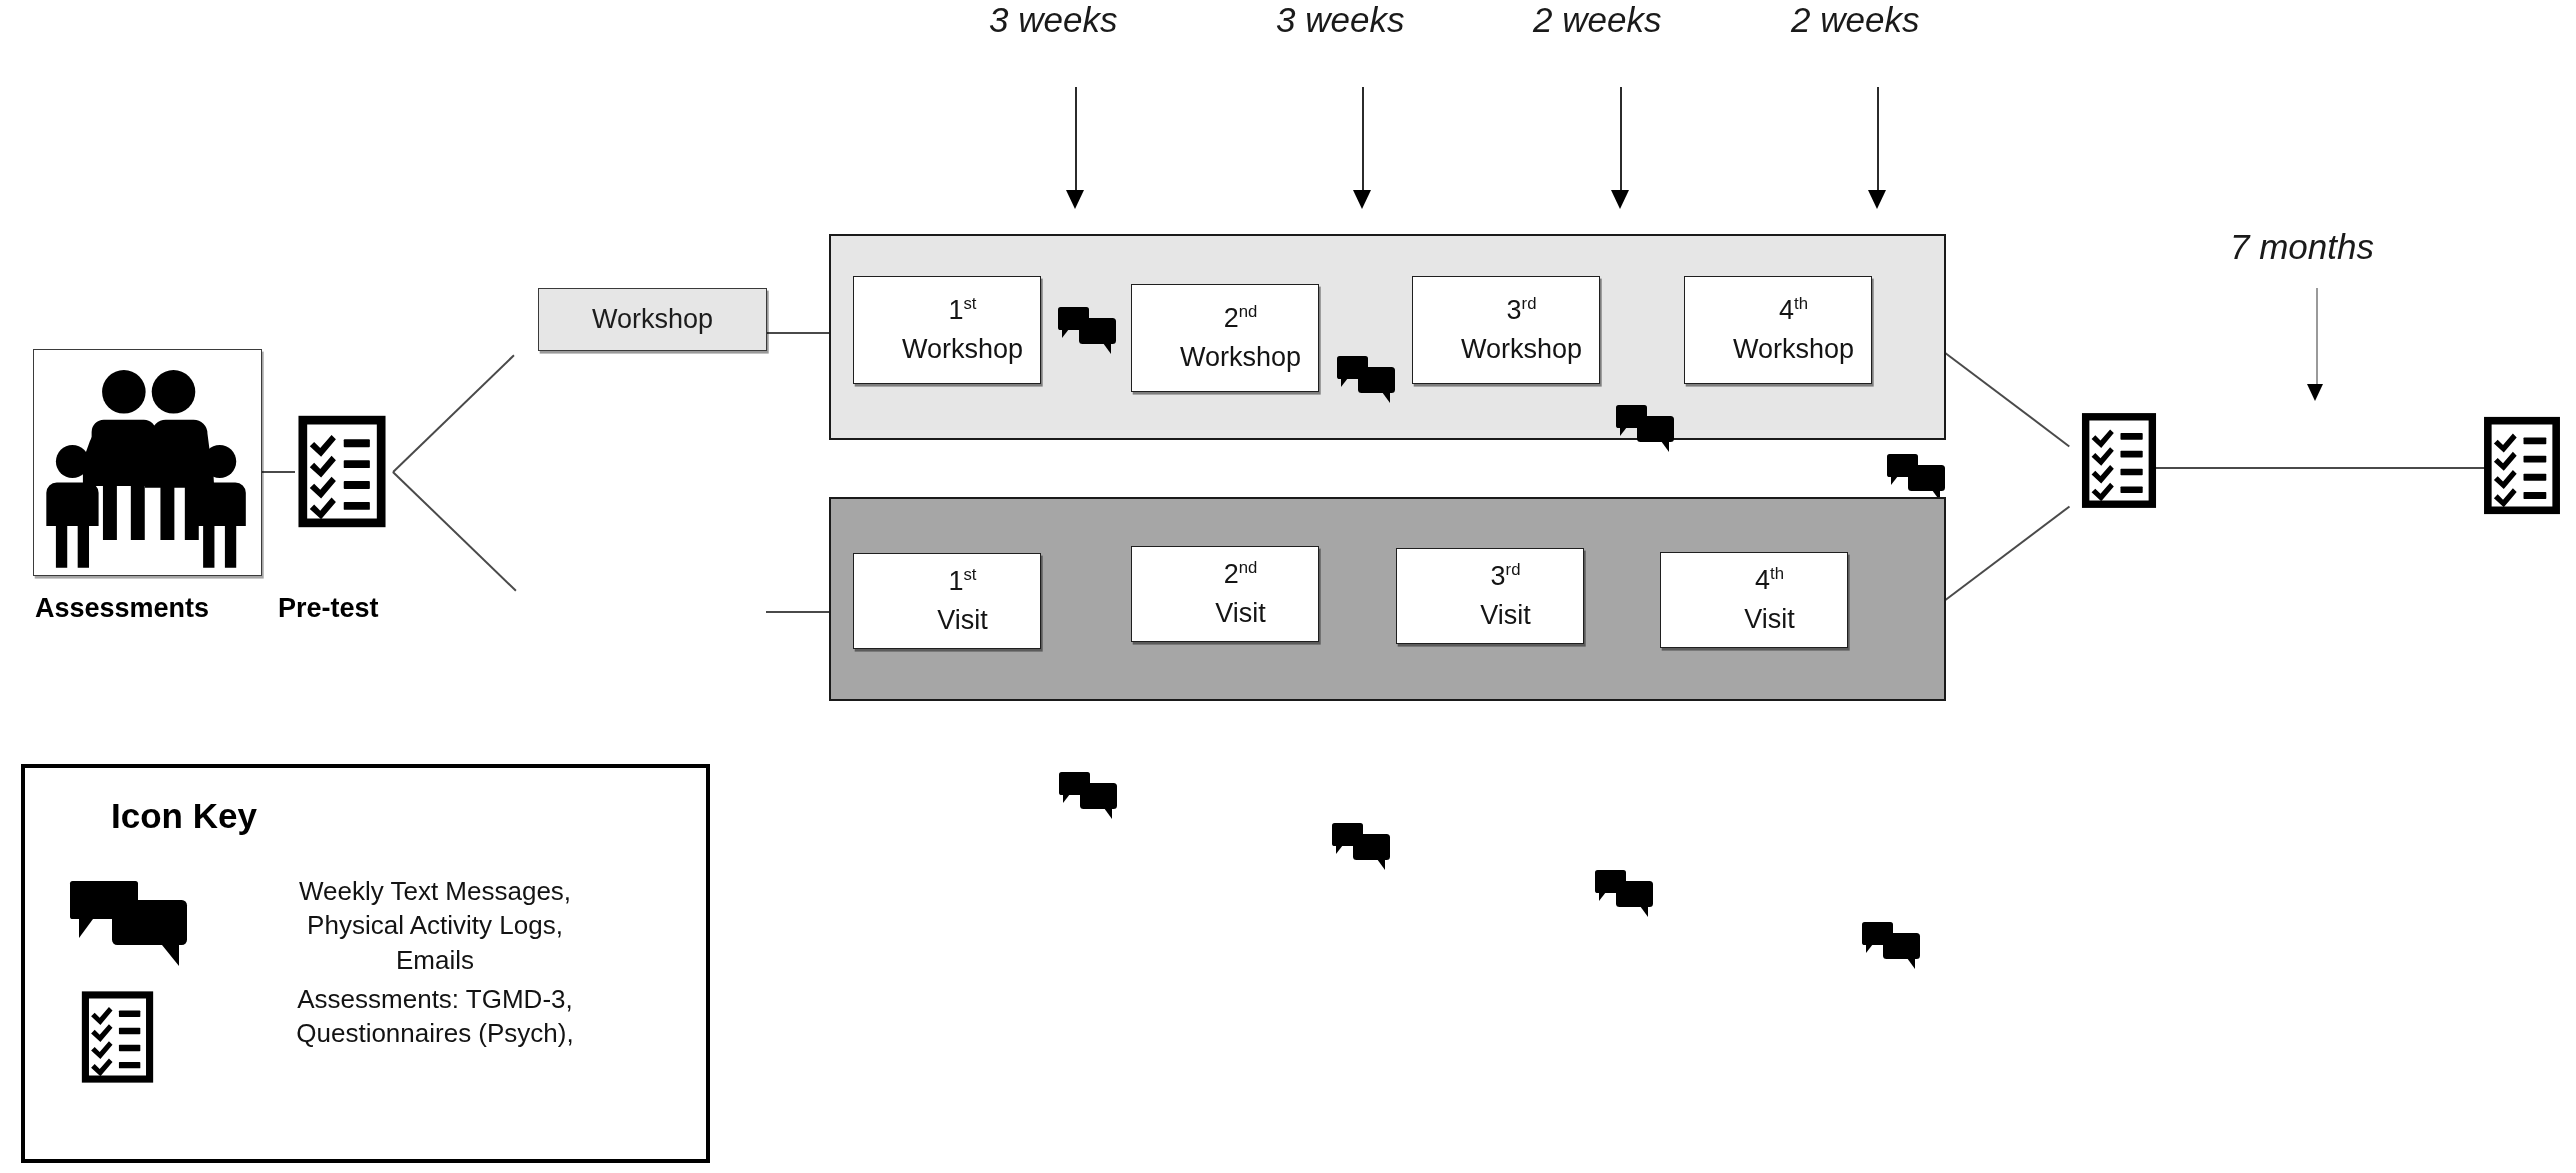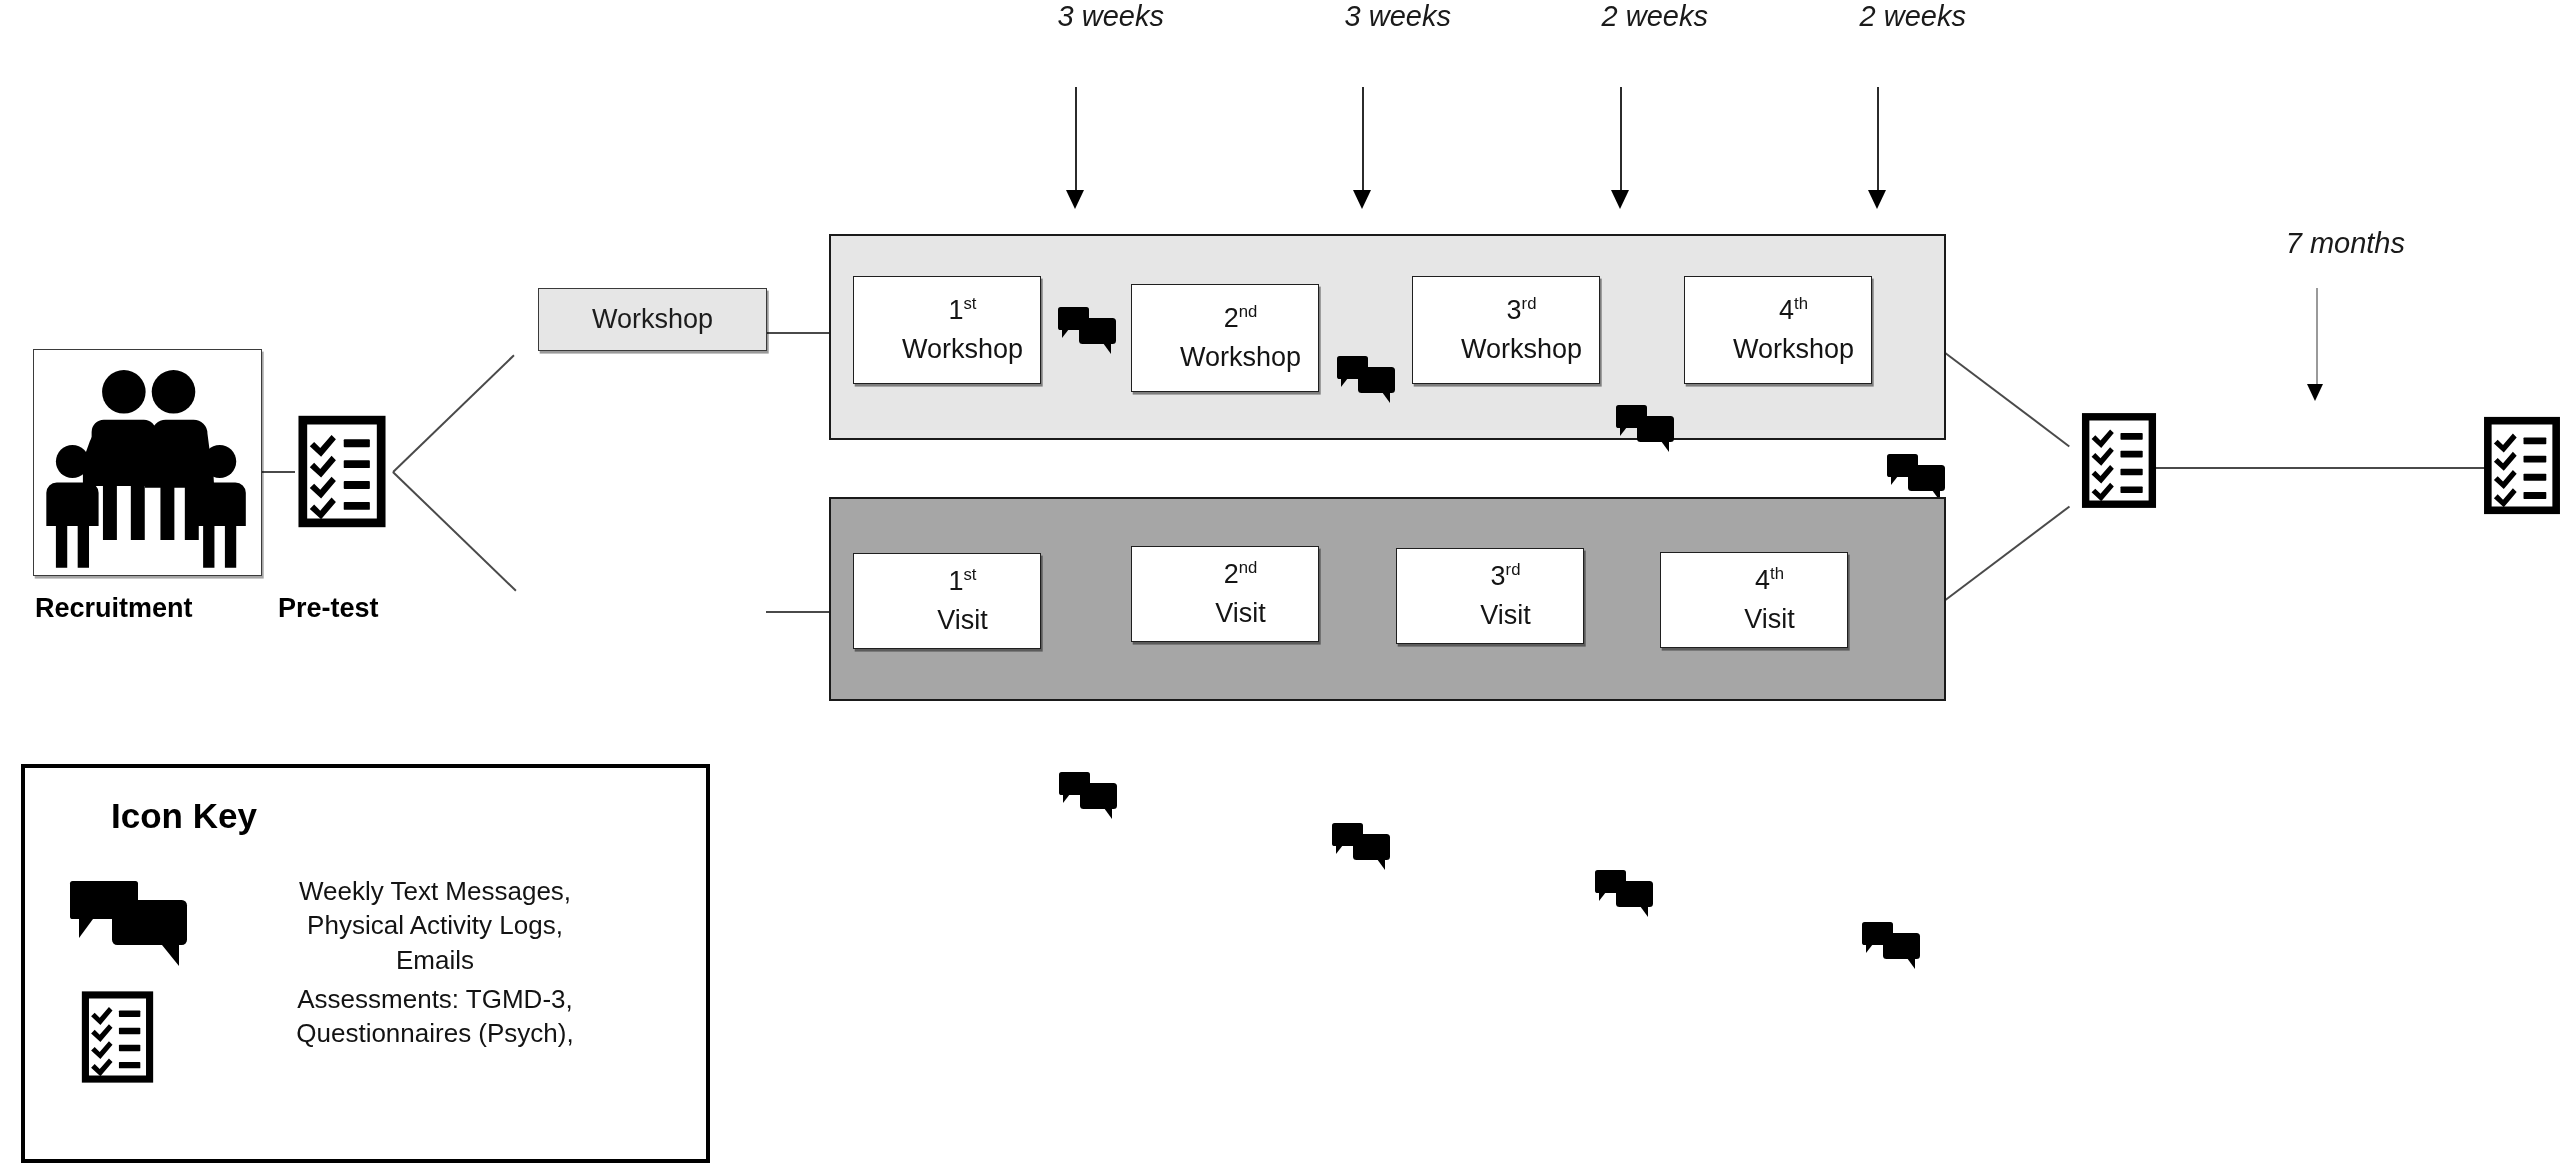--- a/index.html
+++ b/index.html
@@ -16,24 +16,24 @@
     width: 2576px;
     height: 1174px;
     background: #ffffff;
     overflow: hidden;
   }
   .abs { position: absolute; }
 
   
   .timing-label {
     font-style: italic;
-    font-size: 29px;
+    font-size: 35px;
     font-family: "Liberation Sans", sans-serif;
     white-space: nowrap;
-    text-align: right;
+    text-align: left;
     color: #1a1a1a;
   }
 
   
   .vline {
     background: #2b2b2b;
     width: 1.7px;
   }
   .arrowhead {
     width: 0; height: 0;
@@ -221,21 +221,21 @@
 
       <path d="M190 92 q16 26 16 50 l0 12 h-13 l0 -12 q0 -20 -12 -38 z" fill="#000"></path>
 
       <circle cx="44" cy="128" r="19" fill="#000"></circle>
       <path d="M26 152 h36 a12 12 0 0 1 12 12 v38 h-11 v48 h-13 v-48 h-12 v48 h-13 v-48 h-11 v-38 a12 12 0 0 1 12 -12 z" fill="#000"></path>
 
       <circle cx="213" cy="128" r="19" fill="#000"></circle>
       <path d="M195 152 h36 a12 12 0 0 1 12 12 v38 h-11 v48 h-13 v-48 h-12 v48 h-13 v-48 h-11 v-38 a12 12 0 0 1 12 -12 z" fill="#000"></path>
     </svg>
   </div>
-  <div class="abs stage-label" style="left:35px; top:593px;">Recruitment</div>
+  <div class="abs stage-label" style="left:35px; top:593px;">Assessments</div>
 
   <div class="abs" style="left:295px; top:412px; width:94px; height:119px;">
     <svg width="94" height="119" viewBox="0 0 108 136">
       <rect x="4" y="4" width="100" height="128" fill="#000"></rect>
       <rect x="14" y="14" width="80" height="108" fill="#fff"></rect>
       <g fill="#000">
         <path d="M22 34 l7 7 l13 -15 l5 5 l-17 20 l-13 -12 z"></path>
         <rect x="56" y="31" width="30" height="9" rx="1"></rect>
         <path d="M22 58 l7 7 l13 -15 l5 5 l-17 20 l-13 -12 z"></path>
         <rect x="56" y="55" width="30" height="9" rx="1"></rect>

